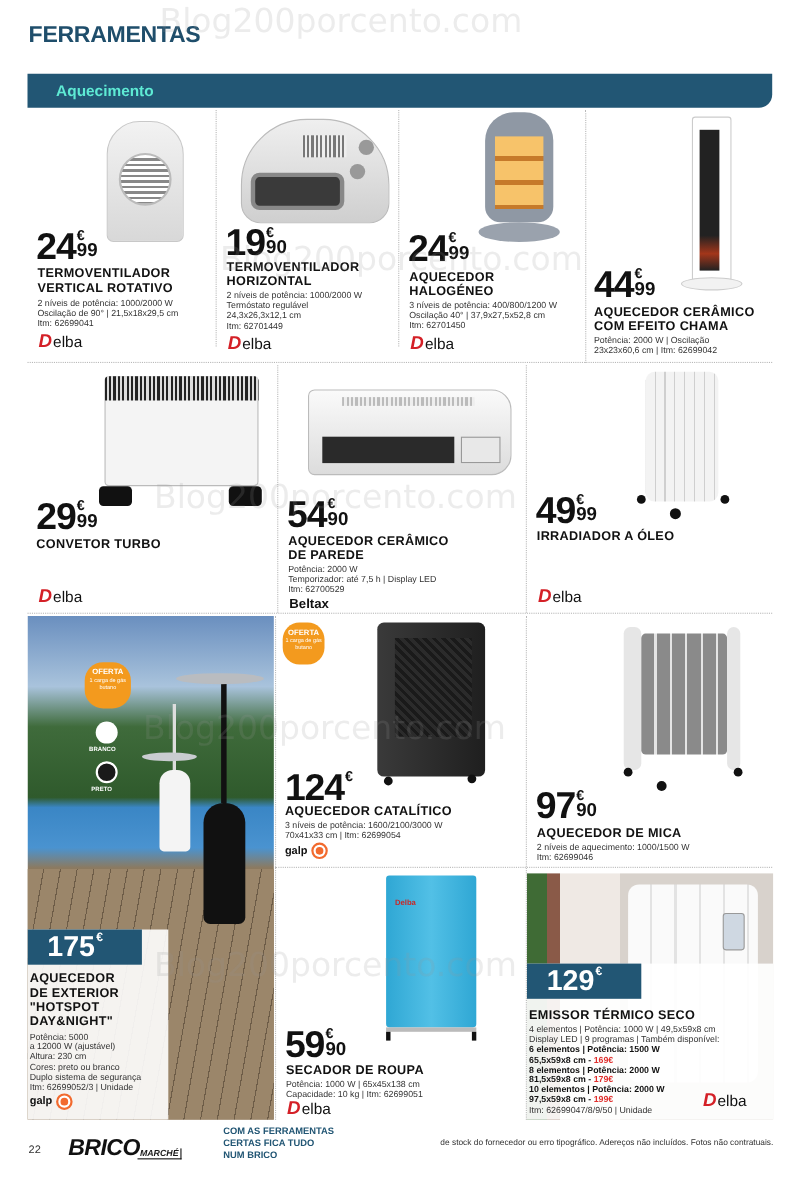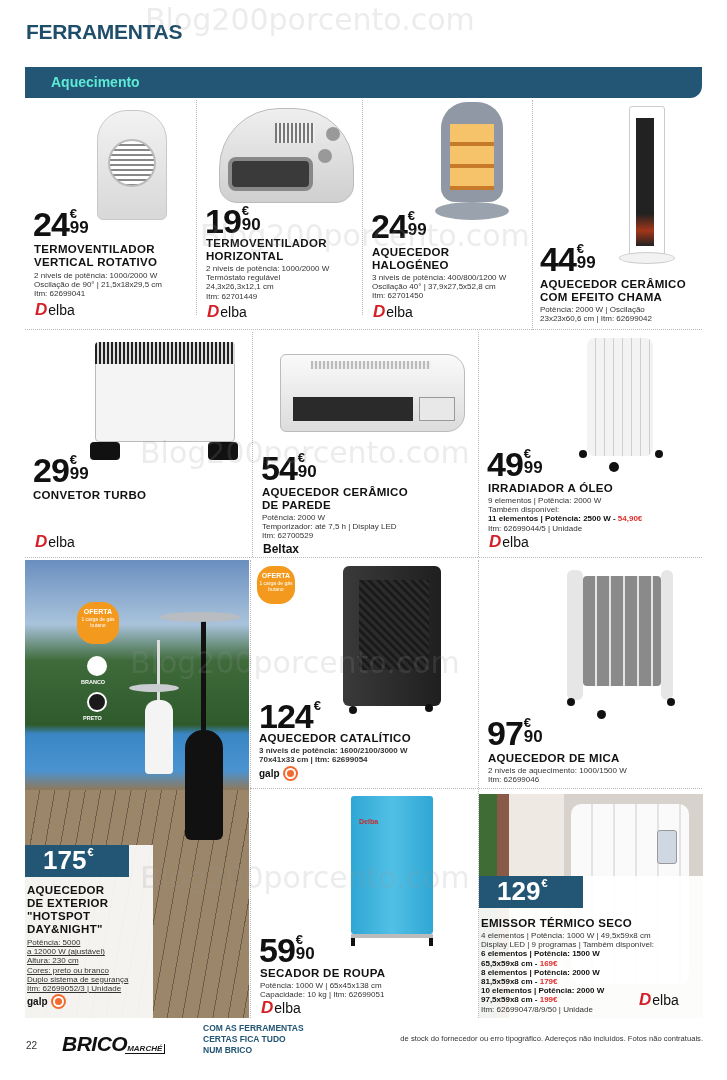--- a/index.html
+++ b/index.html
@@ -236,26 +236,20 @@
   <div class="price" style="left:8px; top:116px;">
     <span class="int">49</span>
     <span class="sup">
         <span class="eur">€</span>
         <span class="cents">99</span>
       </span>
   </div>
   <div class="pname" style="left:9px; top:150px;">
     <div>IRRADIADOR A ÓLEO</div>
   </div>
-  <div class="pdesc" style="left:9px; top:164px;">
-    <div>9 elementos | Potência: 2000 W</div>
-      <div>Também disponível:</div>
-    <div><b>11 elementos | Potência: 2500 W - </b><span class="red">54,90€</span></div>
-    <div>Itm: 62699044/5 | Unidade</div>
-  </div>
   <div class="brand-delba" style="left:10px; top:200px;">
       <span class="d">D</span>
       <span>elba</span>
     </div>
 </div>
 
 <div class="cell" style="left:25px; top:560px; width:224px; height:458px;">
   <div class="img" style="left:0; top:0; width:224px; height:458px; background:linear-gradient(#6a8fbf 0%,#a9c3dc 14%,#3f6b3b 22%,#2f5a2c 36%,#3a86c5 38%,#4a93d0 46%,#8c7a60 50%,#9c876b 100%);">
     <div style="position:absolute; left:0; top:230px; width:224px; height:228px; background:repeating-linear-gradient(100deg,#9b866a 0 14px,#6d5c47 14px 15px);"></div>
     <div style="position:absolute; left:160px; top:170px; width:38px; height:110px; background:#111; border-radius:18px 18px 6px 6px;"></div>
@@ -277,21 +271,21 @@
   <div class="price-box" style="left:0; top:285px; width:104px; height:32px;">
     <span class="int">175</span>
       <span class="eur">€</span>
   </div>
   <div class="pname" style="left:2px; top:324px;">
     <div>AQUECEDOR</div>
       <div>DE EXTERIOR</div>
       <div>"HOTSPOT</div>
       <div>DAY&amp;NIGHT"</div>
   </div>
-  <div class="pdesc" style="left:2px; top:378px;text-decoration:underline;">
+  <div class="pdesc" style="left:2px; top:378px;">
     <div>Potência: 5000</div>
       <div>a 12000 W (ajustável)</div>
       <div>Altura: 230 cm</div>
       <div>Cores: preto ou branco</div>
       <div>Duplo sistema de segurança</div>
       <div>Itm: 62699052/3 | Unidade</div>
   </div>
   <div class="brand-galp" style="left:2px; top:434px;">
       <span>galp</span>
       <span class="galp-logo"></span>
@@ -310,21 +304,21 @@
   </div>
   <div class="price" style="left:8px; top:140px;">
     <span class="int">124</span>
     <span class="sup">
         <span class="eur">€</span>
       </span>
   </div>
   <div class="pname" style="left:8px; top:172px;">
     <div>AQUECEDOR CATALÍTICO</div>
   </div>
-  <div class="pdesc" style="left:8px; top:186px;font-weight:bold;">
+  <div class="pdesc" style="left:8px; top:186px;">
     <div>3 níveis de potência: 1600/2100/3000 W</div>
       <div>70x41x33 cm | Itm: 62699054</div>
   </div>
   <div class="brand-galp" style="left:8px; top:206px;">
       <span>galp</span>
       <span class="galp-logo"></span>
     </div>
 </div>
 
 <div class="cell" style="left:479px; top:560px; width:224px; height:227px;">

